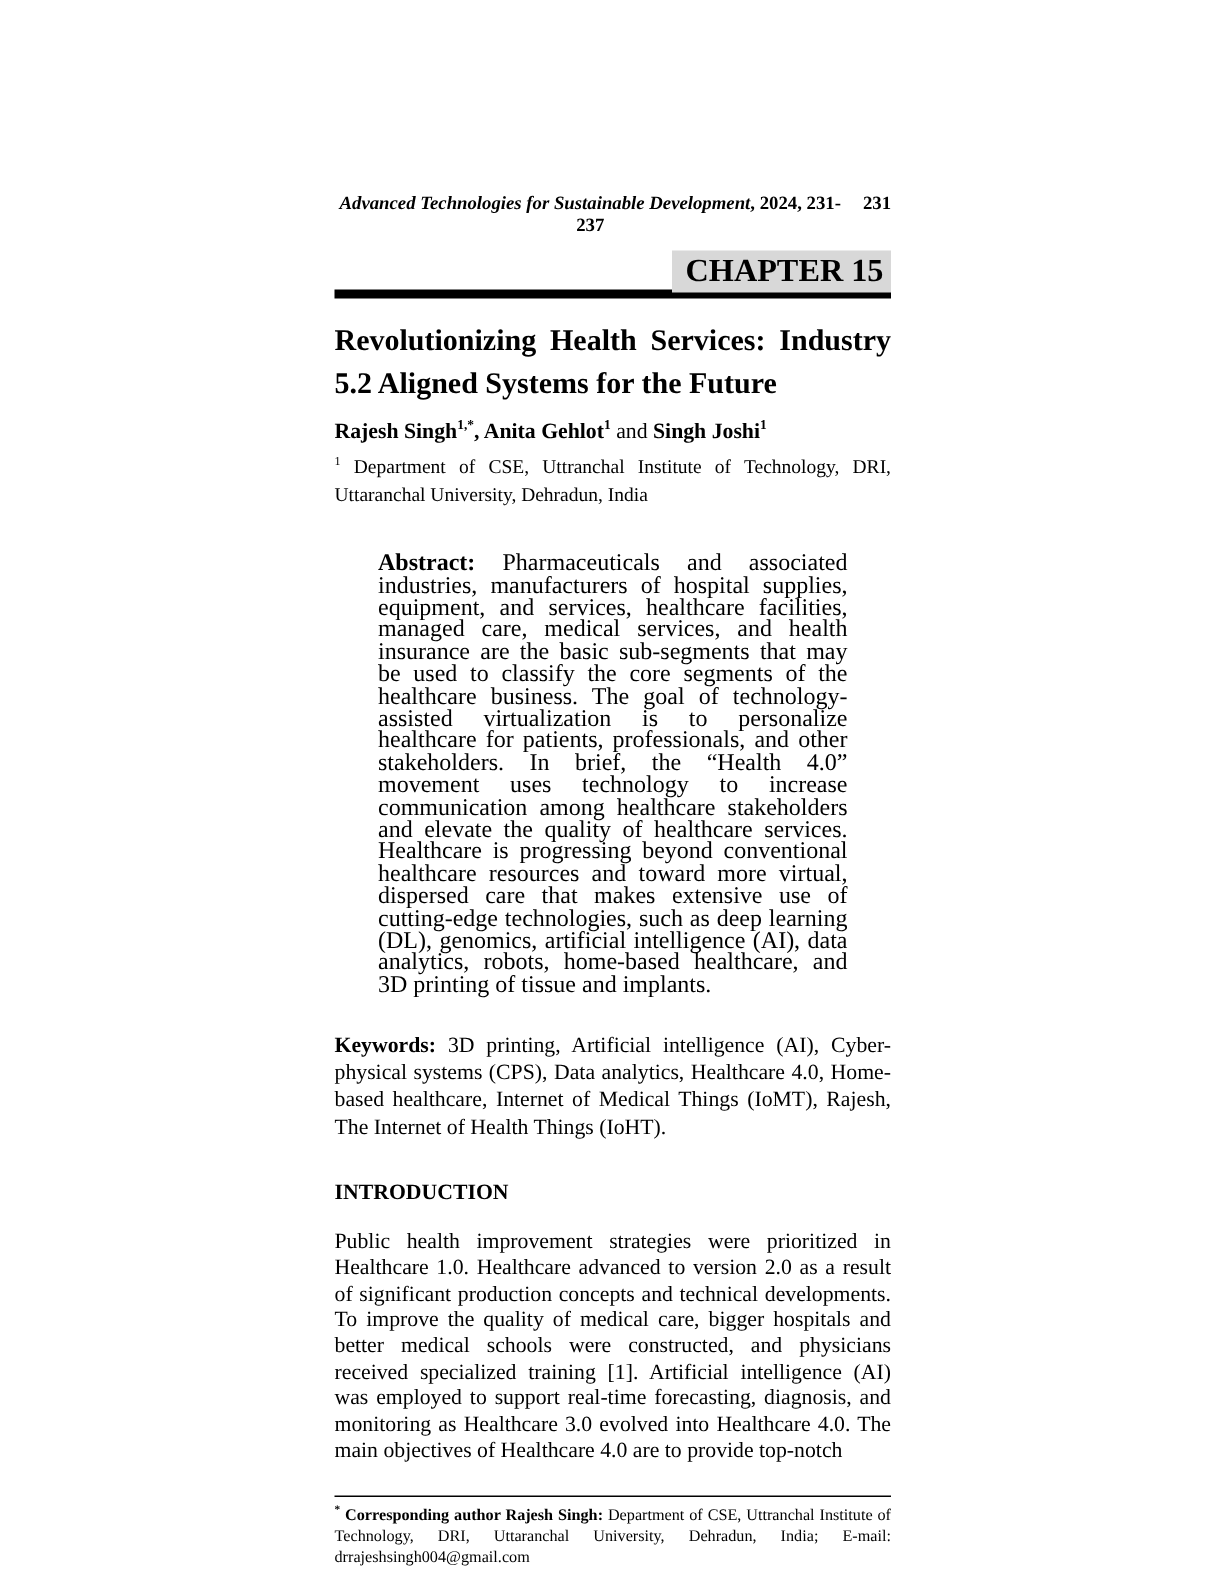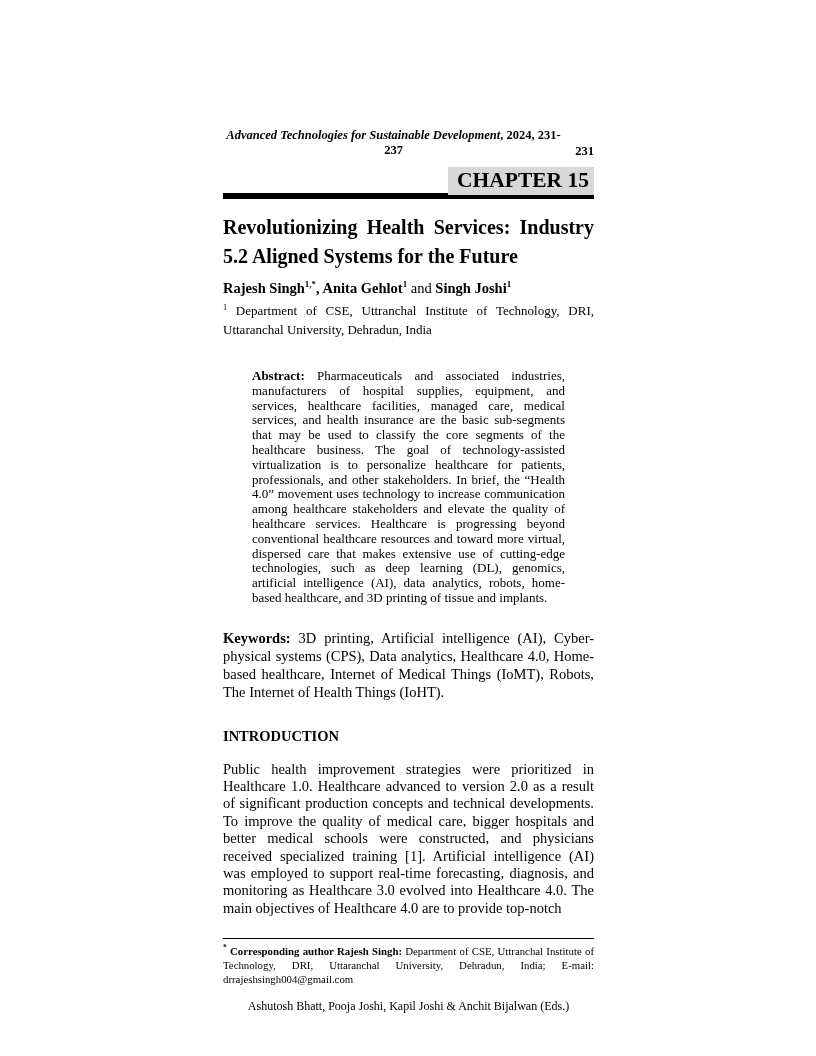--- a/index.html
+++ b/index.html
@@ -20,21 +20,21 @@
     position: relative;
     text-align: center;
     font-size: 12.5px;
     line-height: 15px;
     font-weight: bold;
     padding-right: 30px;
   }
   .journal-name { font-style: italic; }
   .page-number {
     position: absolute;
-    right: 0; top: 16px;
+    right: 0; top: 0;
     font-weight: bold;
     font-style: normal;
   }
   
   .chapter-banner {
     margin-top: 7px;
     text-align: right;
     border-bottom: 6px solid #000000;
   }
   .chapter-label {
@@ -64,21 +64,21 @@
   sup { font-size: 0.62em; line-height: 0; vertical-align: super; }
   .affiliation {
     margin: 4px 0 0 0;
     font-size: 13px;
     line-height: 19px;
     text-align: justify;
   }
   
   .abstract {
     margin: 30px 29px 0 29px;
-    font-size: 13px;
+    font-size: 16px;
     line-height: 14.8px;
     text-align: justify;
   }
   .lead-bold { font-weight: bold; }
   
   .keywords {
     margin: 23px 0 0 0;
     font-size: 14.5px;
     line-height: 18.2px;
     text-align: justify;
@@ -127,21 +127,21 @@
   </div>
 
   <h1 class="article-title">Revolutionizing Health Services: Industry 5.2 Aligned Systems for the Future</h1>
 
   <p class="byline"><span class="b">Rajesh Singh</span><sup class="b">1,*</sup><span class="b">, </span><span class="b">Anita Gehlot</span><sup class="b">1</sup><span> and </span><span class="b">Singh Joshi</span><sup class="b">1</sup></p>
 
   <p class="affiliation"><sup>1</sup><span> Department of CSE, Uttranchal Institute of Technology, DRI, Uttaranchal University, Dehradun, India</span></p>
 
   <p class="abstract"><span class="lead-bold">Abstract:</span><span> Pharmaceuticals and associated industries, manufacturers of hospital supplies, equipment, and services, healthcare facilities, managed care, medical services, and health insurance are the basic sub-segments that may be used to classify the core segments of the healthcare business. The goal of technology-assisted virtualization is to personalize healthcare for patients, professionals, and other stakeholders. In brief, the “Health 4.0” movement uses technology to increase communication among healthcare stakeholders and elevate the quality of healthcare services. Healthcare is progressing beyond conventional healthcare resources and toward more virtual, dispersed care that makes extensive use of cutting-edge technologies, such as deep learning (DL), genomics, artificial intelligence (AI), data analytics, robots, home-based healthcare, and 3D printing of tissue and implants.</span></p>
 
-  <p class="keywords"><span class="lead-bold">Keywords:</span><span> 3D printing, Artificial intelligence (AI), Cyber-physical systems (CPS), Data analytics, Healthcare 4.0, Home-based healthcare, Internet of Medical Things (IoMT), Robots, The Internet of Health Things (IoHT).</span></p>
+  <p class="keywords"><span class="lead-bold">Keywords:</span><span> 3D printing, Artificial intelligence (AI), Cyber-physical systems (CPS), Data analytics, Healthcare 4.0, Home-based healthcare, Internet of Medical Things (IoMT), Rajesh, The Internet of Health Things (IoHT).</span></p>
 
   <h2 class="section-heading">INTRODUCTION</h2>
 
   <p class="body-paragraph">Public health improvement strategies were prioritized in Healthcare 1.0. Healthcare advanced to version 2.0 as a result of significant production concepts and technical developments. To improve the quality of medical care, bigger hospitals and better medical schools were constructed, and physicians received specialized training [1]. Artificial intelligence (AI) was employed to support real-time forecasting, diagnosis, and monitoring as Healthcare 3.0 evolved into Healthcare 4.0. The main objectives of Healthcare 4.0 are to provide top-notch</p>
 
   <div class="footnote"><sup class="lead-bold">*</sup><span class="lead-bold"> Corresponding author Rajesh Singh:</span><span> Department of CSE, Uttranchal Institute of Technology, DRI, Uttaranchal University, Dehradun, India; E-mail: drrajeshsingh004@gmail.com</span></div>
 
   <div class="imprint">
     <div>Ashutosh Bhatt, Pooja Joshi, Kapil Joshi &amp; Anchit Bijalwan (Eds.)</div>
   </div>

